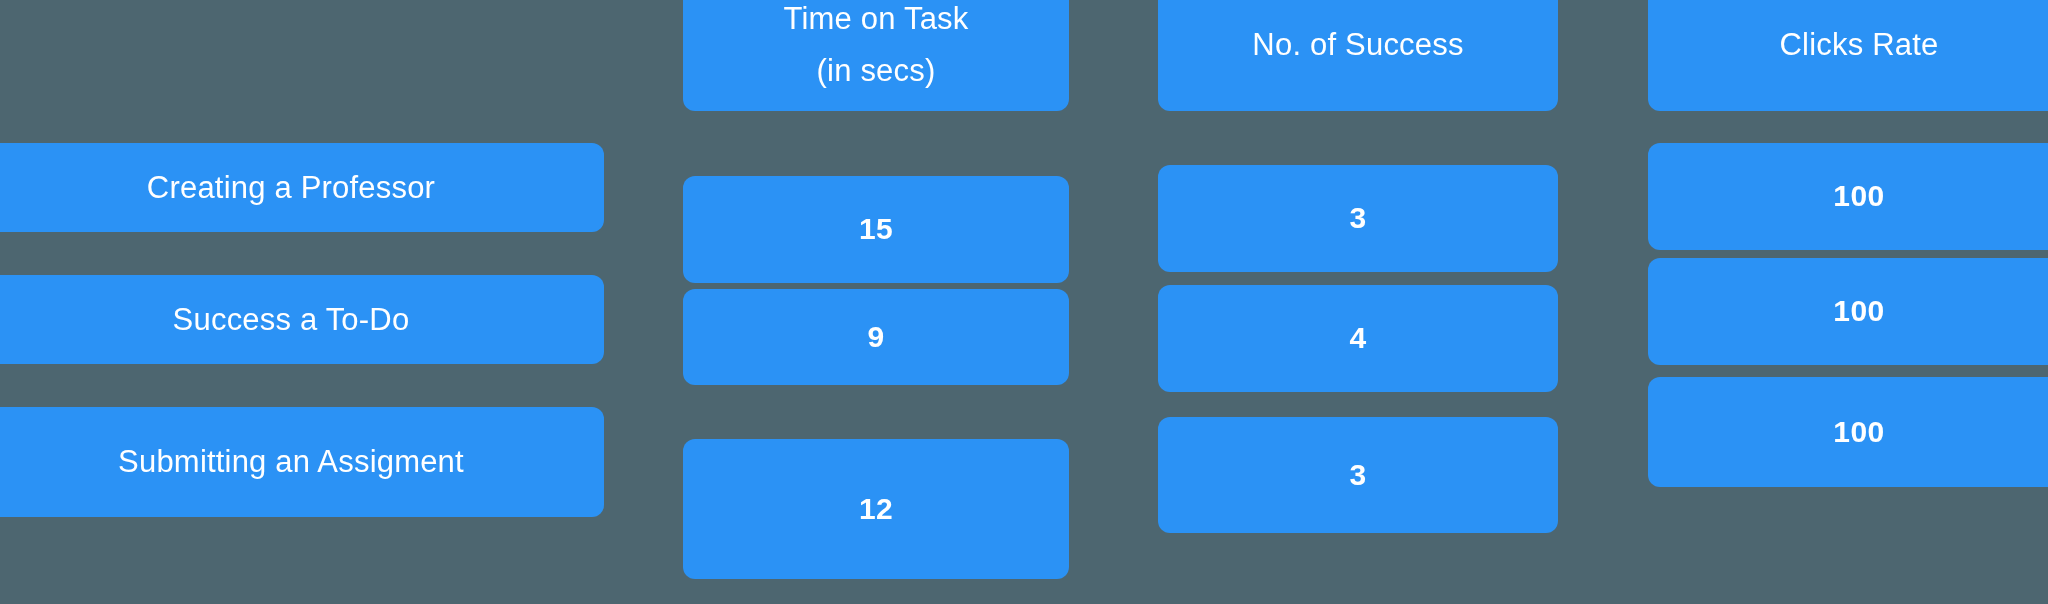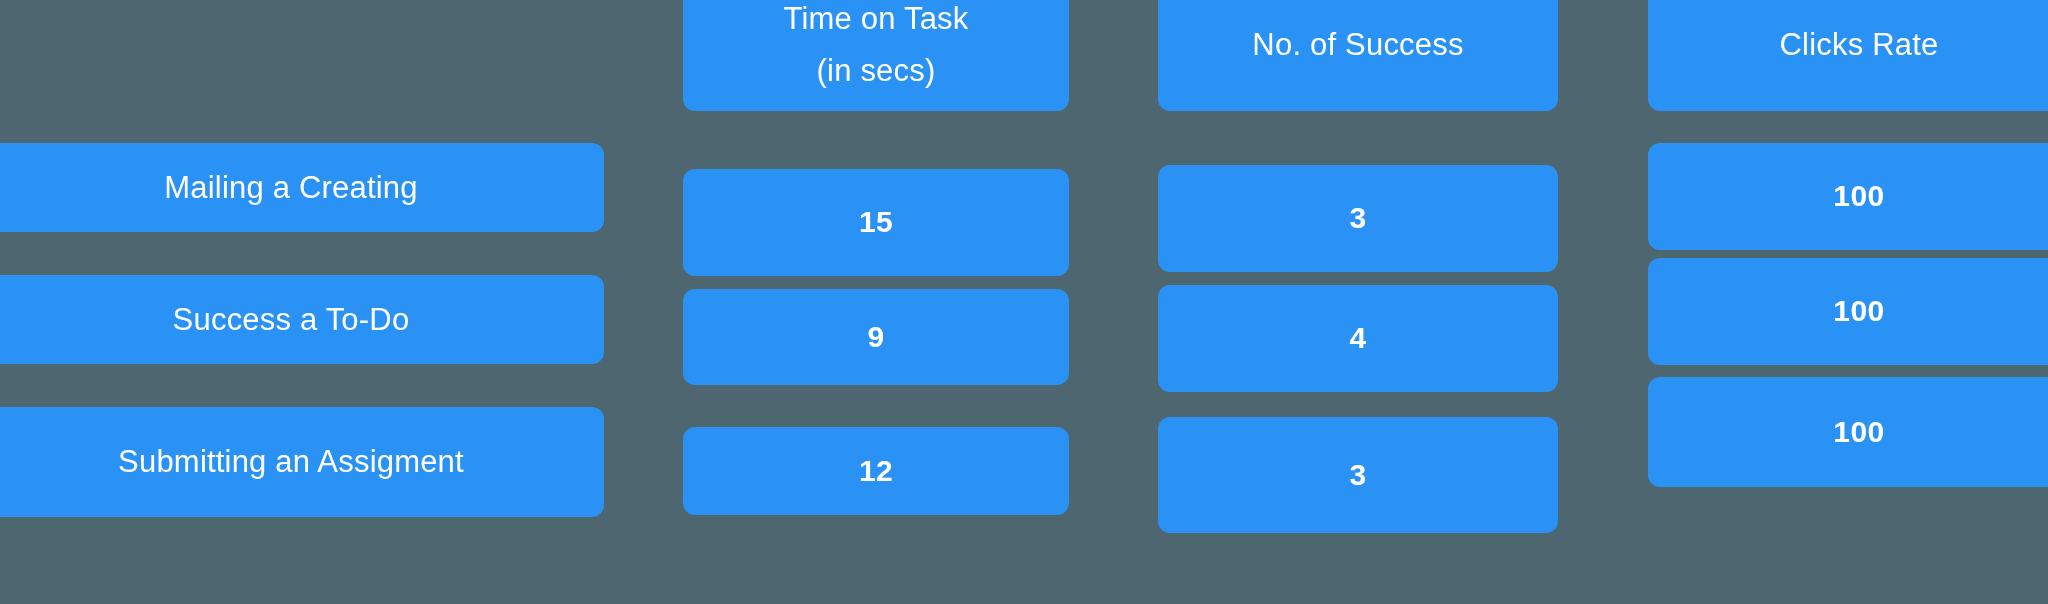--- a/index.html
+++ b/index.html
@@ -47,33 +47,33 @@
   .col-click { left:1158px; width:400px; }
   .col-succ  { left:1648px; width:422px; }
 
   
   .r-head.col-time  { top:-22px; height:133px; }
   .r-head.col-click { top:-22px; height:133px; }
   .r-head.col-succ  { top:-22px; height:133px; }
 
   
   .r1.col-label { top:143px; height:89px; }
-  .r1.col-time  { top:169px; height:107px; }
+  .r1.col-time  { top:176px; height:107px; }
   .r1.col-click { top:165px; height:107px; }
   .r1.col-succ  { top:143px; height:107px; }
 
   
   .r2.col-label { top:275px; height:89px; }
   .r2.col-time  { top:289px; height:96px; }
   .r2.col-click { top:285px; height:107px; }
   .r2.col-succ  { top:258px; height:107px; }
 
   
   .r3.col-label { top:407px; height:110px; }
-  .r3.col-time  { top:427px; height:88px; }
+  .r3.col-time  { top:439px; height:140px; }
   .r3.col-click { top:417px; height:116px; }
   .r3.col-succ  { top:377px; height:110px; }
 </style>
 </head>
 <body>
 
 <div id="board">
 
   <div class="cell header r-head col-time">
     <span class="txt">
@@ -88,21 +88,21 @@
     </span>
   </div>
 
   <div class="cell header r-head col-succ">
     <span class="txt">
       <span>Clicks Rate</span>
     </span>
   </div>
 
   <div class="cell label r1 col-label">
-    <span class="txt">Mailing a Creating</span>
+    <span class="txt">Creating a Professor</span>
   </div>
   <div class="cell value r1 col-time">
     <span class="txt">15</span>
   </div>
   <div class="cell value r1 col-click">
     <span class="txt">3</span>
   </div>
   <div class="cell value r1 col-succ">
     <span class="txt">100</span>
   </div>

